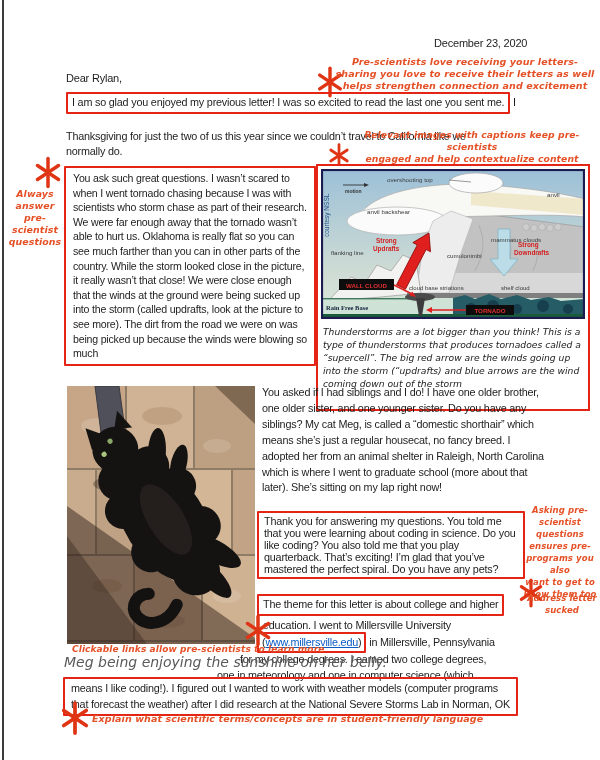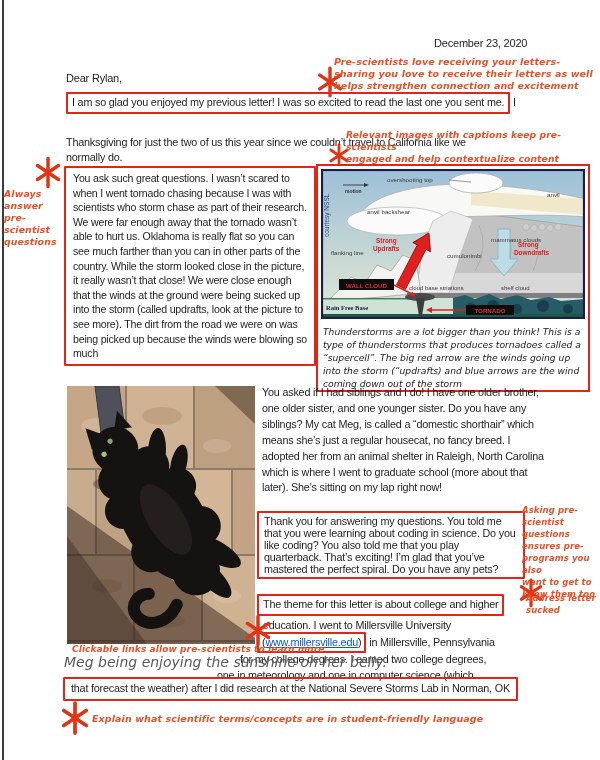--- a/index.html
+++ b/index.html
@@ -10,29 +10,29 @@
   
   .body-txt{font-size:10.8px;line-height:15px;letter-spacing:-0.2px;color:#1d1d1d;}
   .nw{white-space:nowrap;}
   .redbox{border:2.2px solid #e42515;border-radius:1px;}
   .inlinebox{display:inline-block;padding:1px 4px 2px;}
   .blockbox{padding:3px 7px;}
   
   .hand{font-family:"DejaVu Sans",sans-serif;font-style:italic;font-weight:600;
         color:#e55127;letter-spacing:0.1px;}
   .hand .line{line-height:12px;}
-  .ctr{text-align:left;}
+  .ctr{text-align:center;}
   .ast svg{display:block;}
   
   #p1 .line{white-space:nowrap;line-height:15px;}
-  #p1 .first{margin-bottom:21px;}
+  #p1 .first{margin-bottom:15px;}
   
   #figbox{border:2.2px solid #e42515;background:#fff;}
   #figcap{font-family:"DejaVu Sans",sans-serif;font-style:italic;font-size:9.2px;
-          line-height:13px;color:#1a1a1a;padding:3px 5px 0;}
+          line-height:13px;color:#1a1a1a;padding:3px 5px 19px;}
   
   #photo-cap{font-family:"DejaVu Sans",sans-serif;font-style:italic;font-size:14px;color:#595959;}
   a.doclink{color:#0a5bc4;text-decoration:underline;}
   .svglbl{font-family:"Liberation Sans",sans-serif;}
 </style>
 </head>
 <body>
 
 <div id="page">
   <div id="left-edge" class="abs"></div>
@@ -270,20 +270,21 @@
   <div class="abs body-txt nw" style="left:257px;top:594px;">
     <span class="redbox inlinebox">The theme for this letter is about college and higher</span>
   </div>
   <div class="abs body-txt nw" style="left:263px;top:618px;">education. I went to Millersville University</div>
   <div class="abs body-txt nw" style="left:257px;top:632px;">
     <span class="redbox inlinebox" style="padding:1px 3px;"><span>(</span><a href="#" class="doclink">www.millersville.edu</a><span>)</span></span><span> in Millersville, Pennsylvania</span>
   </div>
   <div class="abs body-txt nw" style="left:240px;top:652px;">for my college degrees. I earned two college degrees,</div>
   <div class="abs body-txt nw" style="left:217px;top:668px;">one in meteorology and one in computer science (which</div>
   <div class="abs redbox body-txt" style="left:63px;top:677px;padding:2px 6px;line-height:15.5px;">
+      <div class="nw">means I like coding!). I figured out I wanted to work with weather models (computer programs</div>
       <div class="nw">that forecast the weather) after I did research at the National Severe Storms Lab in Norman, OK</div>
     </div>
 
   <div class="abs ast" style="left:244px;top:614px;">
     <svg width="28" height="33" viewBox="0 0 24 28">
         <g stroke="#e03515" stroke-width="3" stroke-linecap="round">
           <line x1="12" y1="2" x2="12" y2="26"></line>
           <line x1="3" y1="8" x2="21" y2="20"></line>
           <line x1="21" y1="8" x2="3" y2="20"></line>
         </g>

